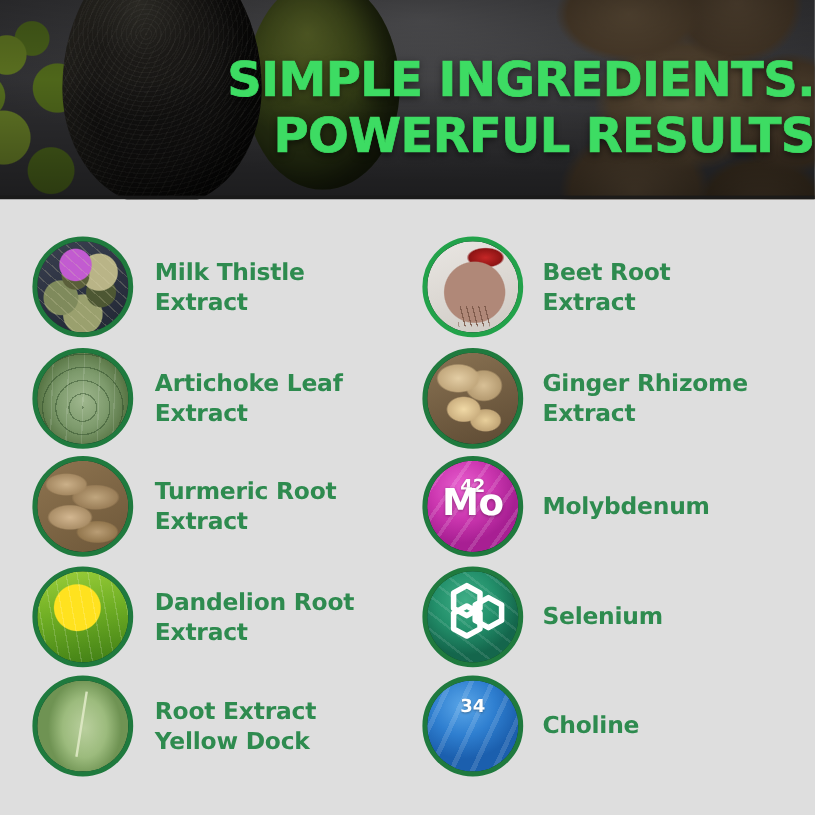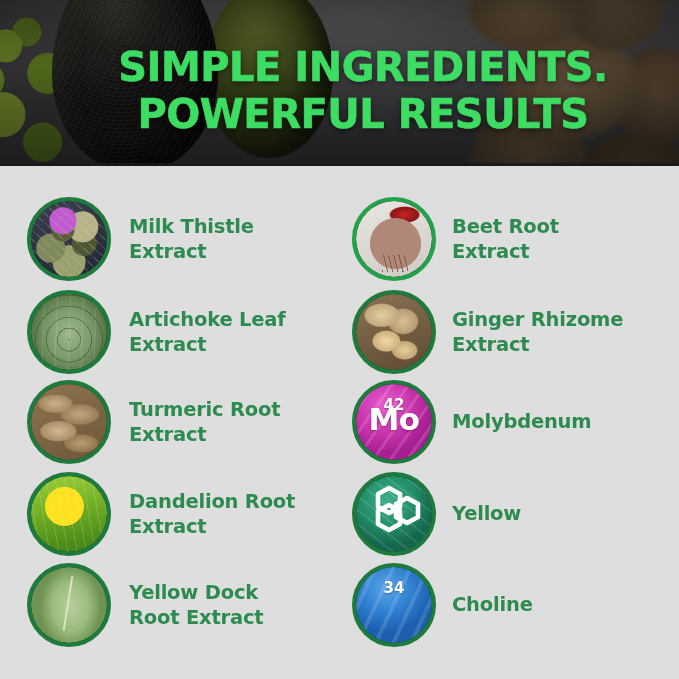--- a/index.html
+++ b/index.html
@@ -70,21 +70,21 @@
       radial-gradient(ellipse 34% 30% at 28% 84%, #a3845f 0%, #7e6446 62%, rgba(0,0,0,0) 74%),
       radial-gradient(ellipse 30% 26% at 70% 90%, #8d7151 0%, #6d5639 62%, rgba(0,0,0,0) 74%);
     filter:brightness(.6) saturate(.95);
   }
   .hero-shade{
     position:absolute;inset:0;
     background:linear-gradient(180deg, rgba(0,0,0,.30) 0%, rgba(0,0,0,.12) 40%, rgba(0,0,0,.45) 100%);
   }
   .hero-title{
     position:absolute;left:0;right:0;top:44px;
-    text-align:center;
+    text-align:right;
     color:#3ddc63;
     font-family:"DejaVu Sans",sans-serif;
     font-weight:bold;
     font-size:40px;
     line-height:47px;
     letter-spacing:-0.5px;
     text-shadow:0 2px 6px rgba(0,0,0,.55);
     padding-left:47px;
     -webkit-text-stroke:.6px #3ddc63;
   }
@@ -315,22 +315,22 @@
           <span class="ln">Dandelion Root</span>
           <span class="ln">Extract</span>
         </div>
       </div>
 
       <div class="row" style="top:392px">
         <div class="badge">
           <div class="badge-art a-dock"></div>
         </div>
         <div class="label">
+          <span class="ln">Root Extract</span>
           <span class="ln">Yellow Dock</span>
-          <span class="ln">Root Extract</span>
         </div>
       </div>
 
     </div>
 
     <div class="col col-right">
 
       <div class="row" style="top:26px">
         <div class="badge ring-bright">
           <div class="badge-art a-beet"></div>
@@ -367,21 +367,21 @@
           <div class="badge-art a-choline"></div>
           <svg class="hex-svg" width="60" height="60" viewBox="0 0 60 60">
             <g fill="none" stroke="#ffffff" stroke-width="4.6" stroke-linejoin="round">
               <polygon points="14,10 25,4 36,10 36,23 25,29 14,23"></polygon>
               <polygon points="14,27 25,21 36,27 36,40 25,46 14,40"></polygon>
               <polygon points="32,20 43,14 54,20 54,33 43,39 32,33"></polygon>
             </g>
           </svg>
         </div>
         <div class="label">
-          <span class="ln">Yellow</span>
+          <span class="ln">Selenium</span>
         </div>
       </div>
 
       <div class="row" style="top:392px">
         <div class="badge">
           <div class="badge-art a-se"></div>
           <div class="el-num">34</div>
         </div>
         <div class="label">
           <span class="ln">Choline</span>

